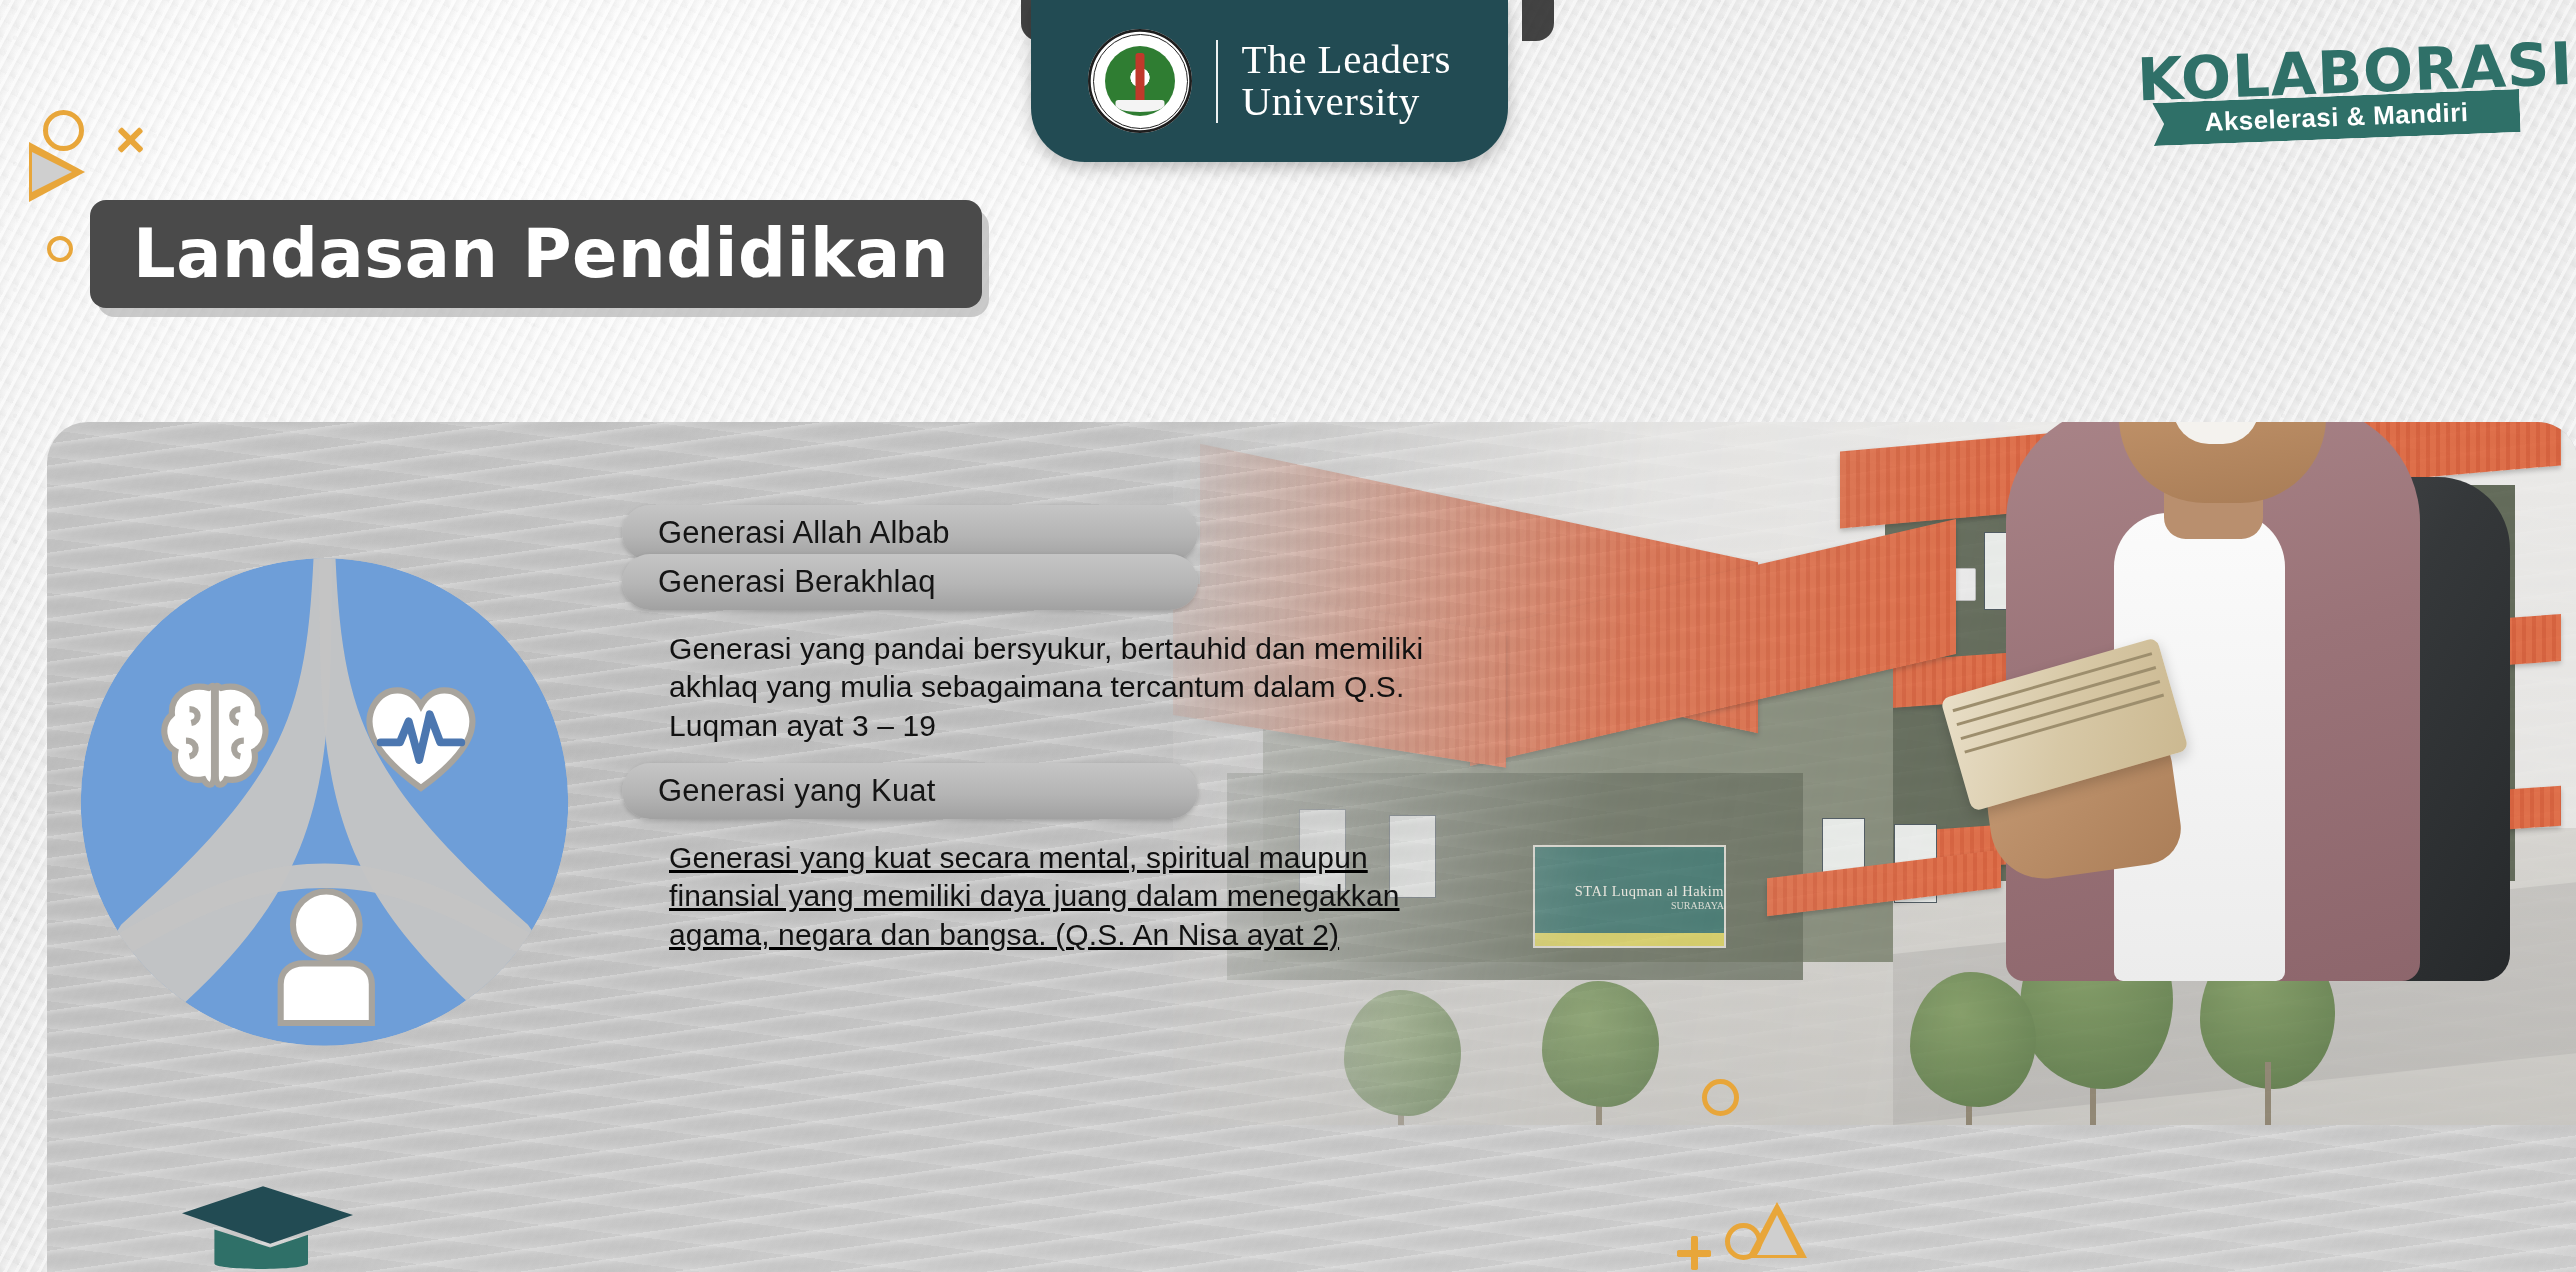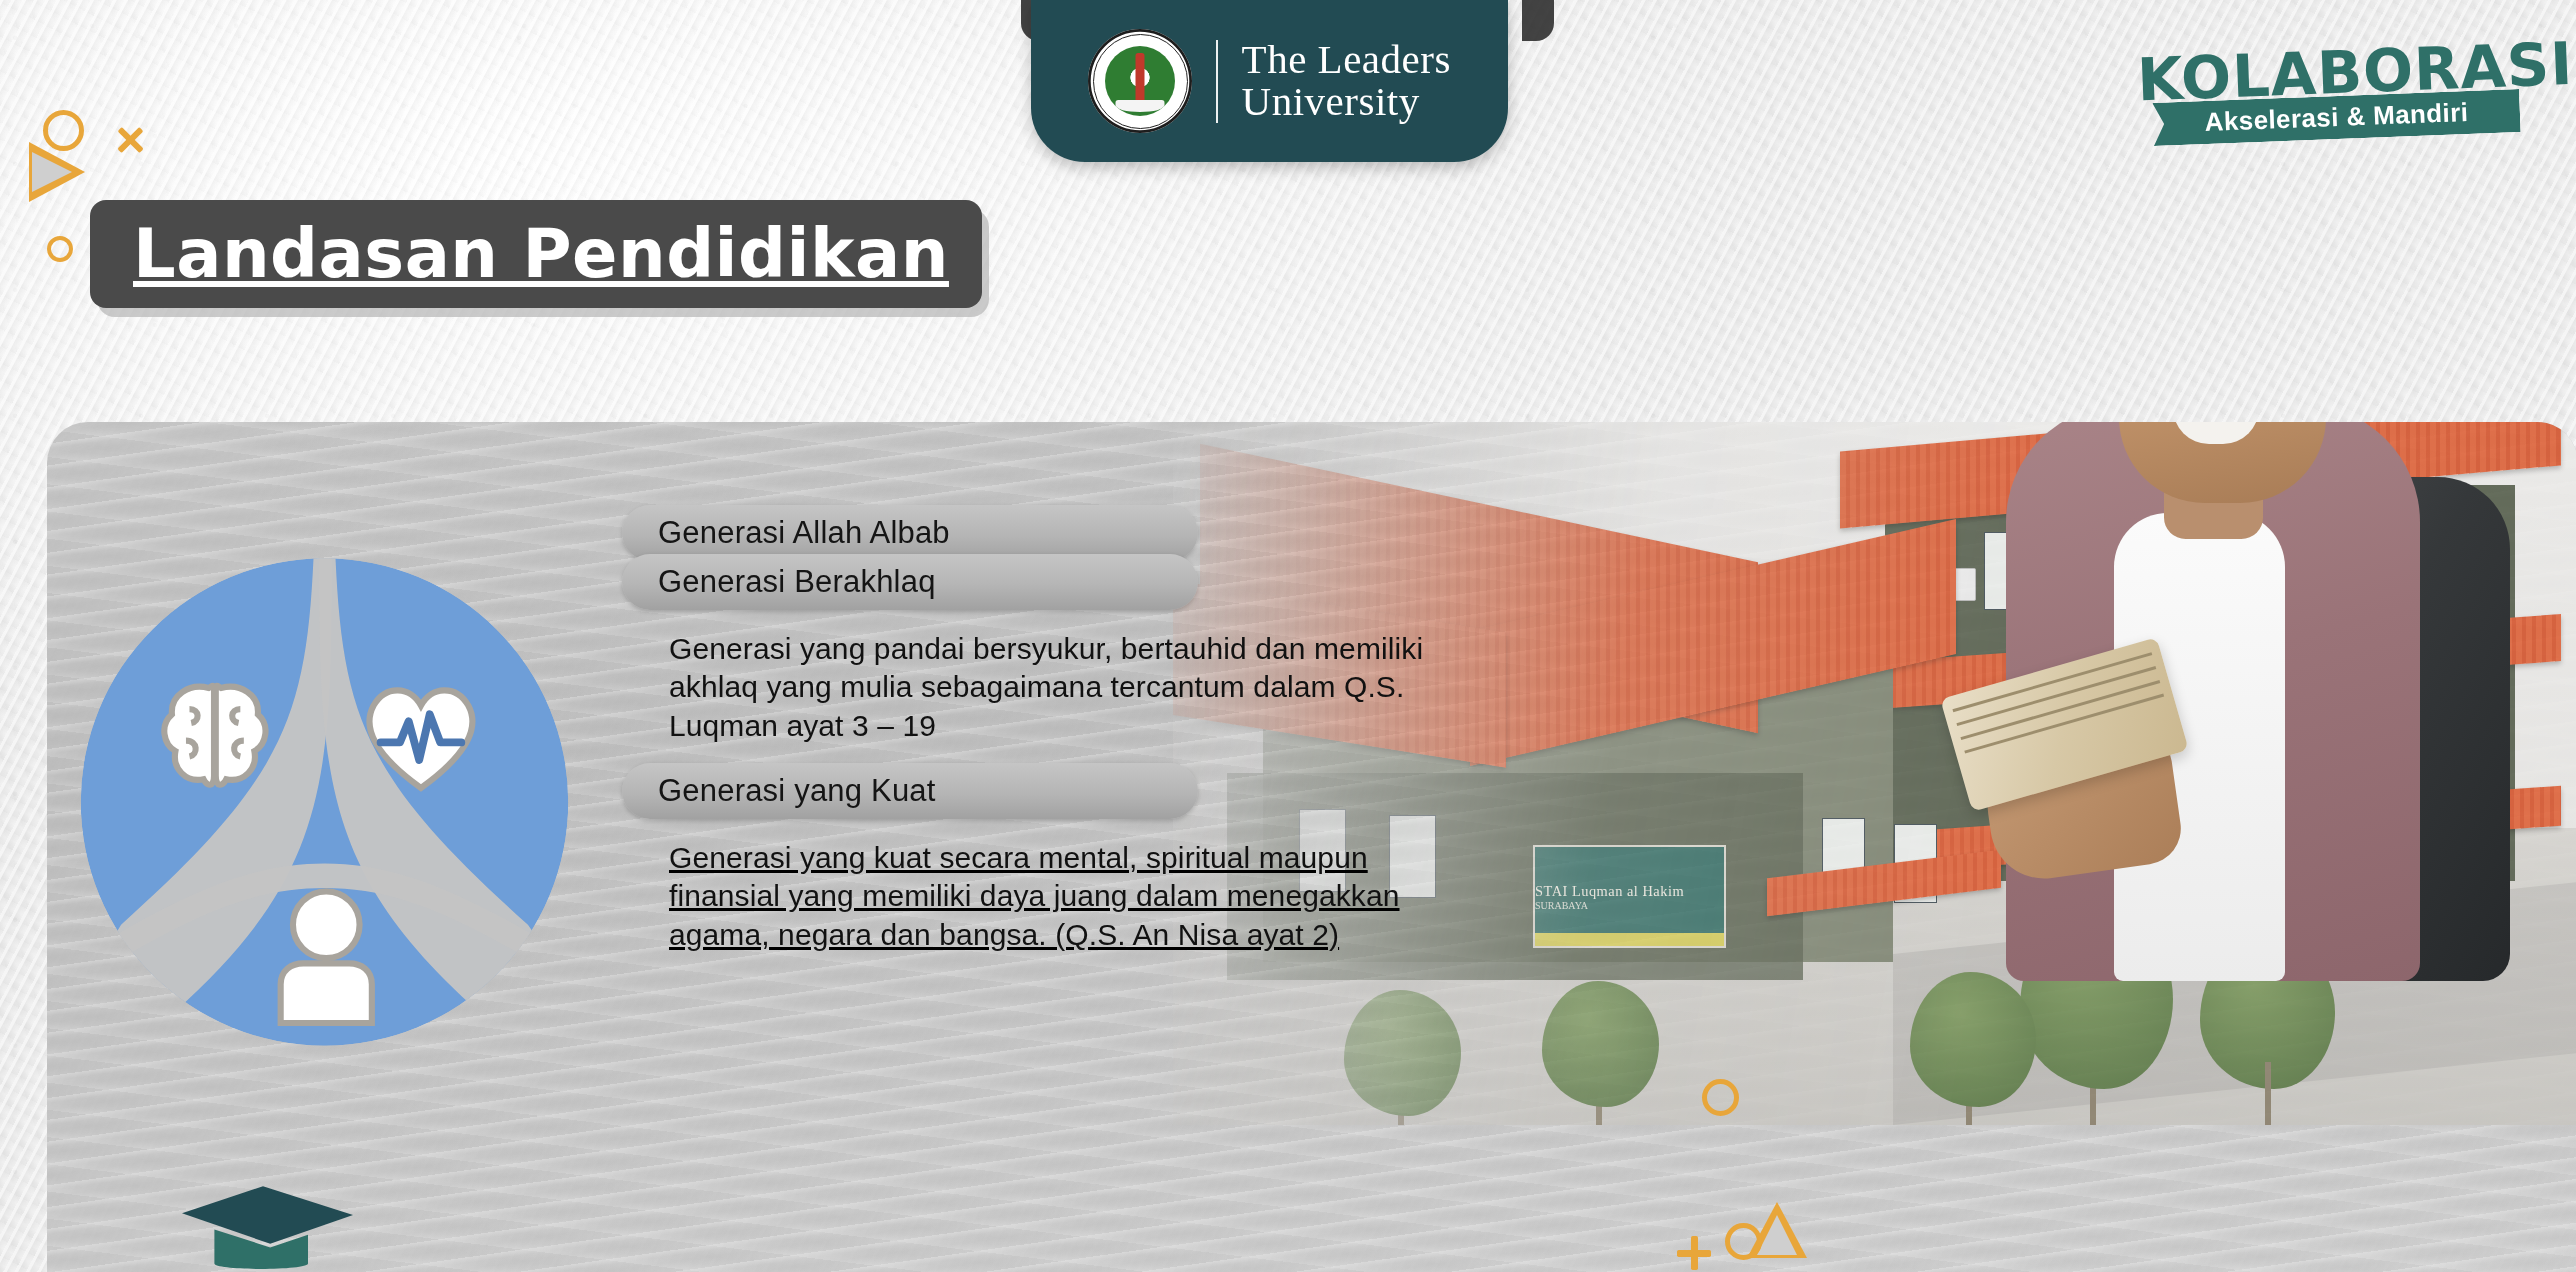--- a/index.html
+++ b/index.html
@@ -101,21 +101,21 @@
     position:absolute;left:97px;top:209px;width:892px;height:108px;
     background:#b9b9b9;border-radius:18px;opacity:.75;z-index:5;
   }
   .title-pill{
     position:absolute;left:90px;top:200px;width:892px;height:108px;
     background:#4a4a4a;border-radius:16px;z-index:6;
     display:flex;align-items:center;
   }
   .title-pill h1{
     margin:0 0 0 43px;color:#fff;font-size:67px;font-weight:bold;
-    letter-spacing:0.5px;font-family:"DejaVu Sans", sans-serif;text-decoration:underline;
+    letter-spacing:0.5px;font-family:"DejaVu Sans", sans-serif;
   }
 
   
   .decor{position:absolute;z-index:4;}
   .d-circle{border:5.4px solid #e8a63a;border-radius:50%;}
   .d-circle-sm{border:4.5px solid #e8a63a;border-radius:50%;}
   .d-x, .d-plus{position:absolute;}
   .d-x:before,.d-x:after,.d-plus:before,.d-plus:after{
     content:"";position:absolute;background:#e8a63a;border-radius:1.8px;
   }
@@ -174,21 +174,21 @@
   .wall-light{position:absolute;background:#7d8470;}
   .win{position:absolute;background:#eef1ee;border:1.8px solid #3d4a52;}
   .ac{position:absolute;background:#efefef;border:0.9px solid #b9b9b9;border-radius:1.8px;}
   .tree{
     position:absolute;border-radius:48% 52% 45% 55%/55% 50% 50% 45%;
     background:radial-gradient(circle at 40% 30%,#7e9a5e,#53713f);
   }
   .trunk{position:absolute;background:#8a7f6a;width:6.3px;}
   .sign{
     position:absolute;background:#2f6b62;border:2.7px solid #dedad0;
-    display:flex;flex-direction:column;align-items:flex-start;justify-content:center;
+    display:flex;flex-direction:column;align-items:flex-end;justify-content:center;
     color:#f3efe4;font-family:"Liberation Serif",serif;
   }
   .sign .s1{font-size:14.4px;letter-spacing:0.5px;}
   .sign .s2{font-size:10px;opacity:.9;}
   .sign-band{position:absolute;left:0;bottom:0;width:100%;height:12.6px;background:#d9cf55;}
 
   
   .student{position:absolute;right:50px;bottom:0;width:576px;height:1045px;z-index:10;}
   .st-backpack{
     position:absolute;right:18px;bottom:0;width:297px;height:504px;

